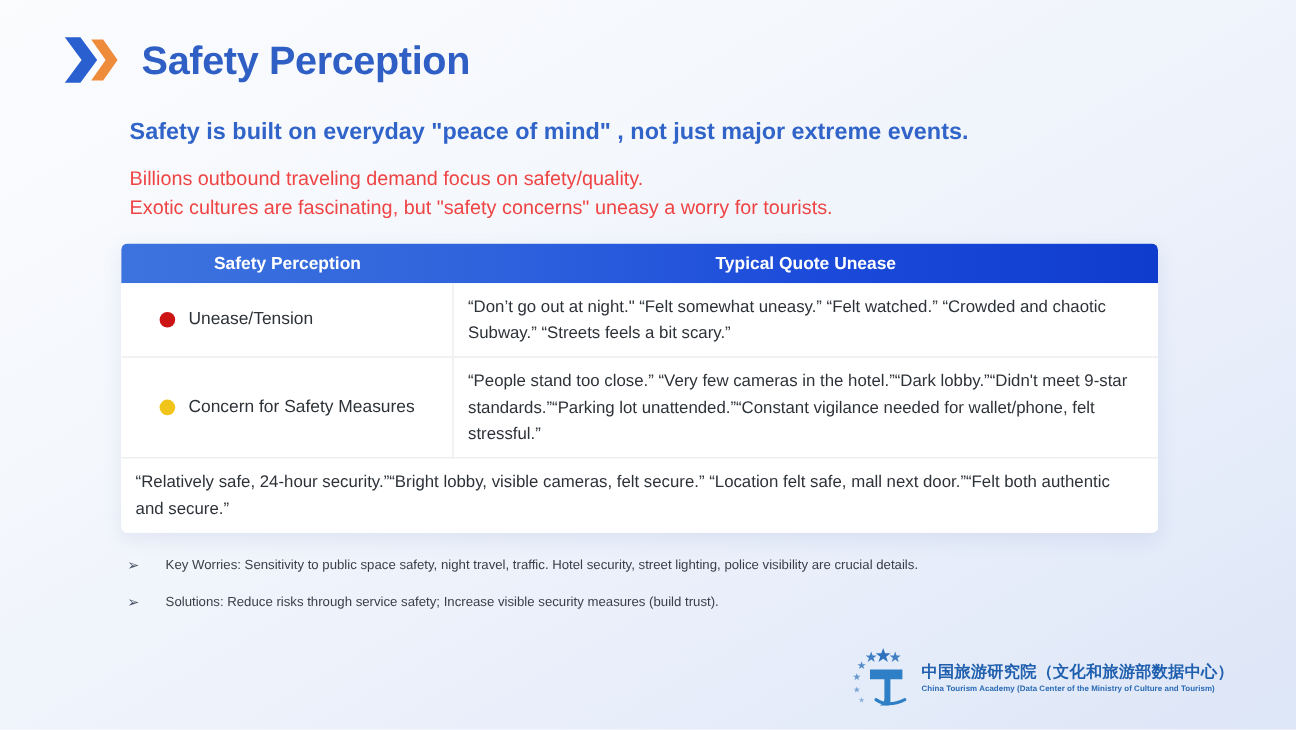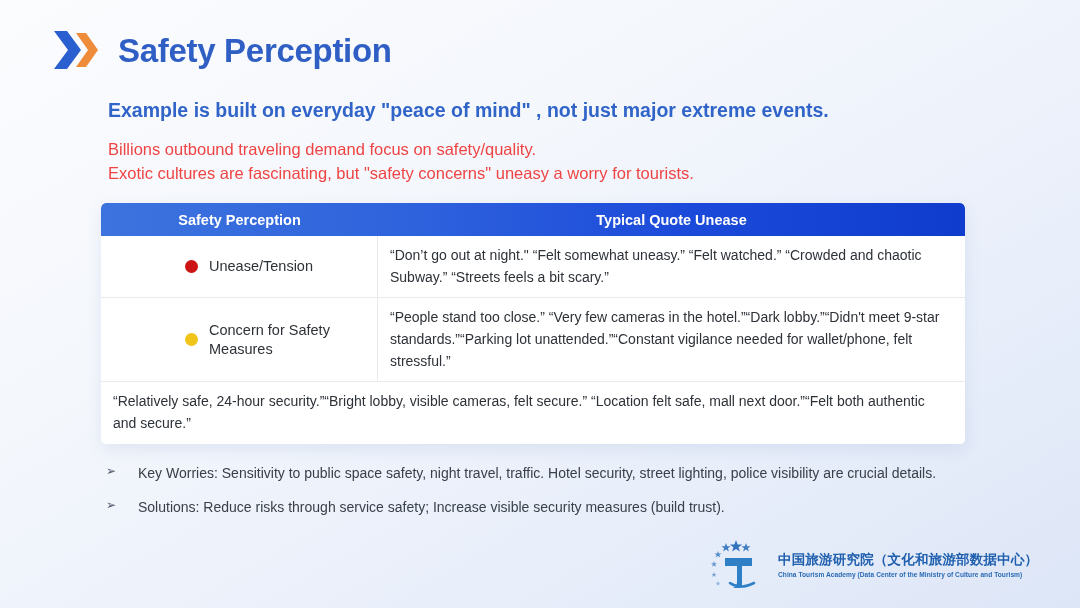--- a/index.html
+++ b/index.html
@@ -92,21 +92,21 @@
     display: flex;
     border-bottom: 1px solid #e9eaec;
     min-height: 48px;
   }
   .t-row:last-child { border-bottom: none; }
 
   .cell-cat {
     width: 277px;
     display: flex;
     align-items: center;
-    padding: 9px 10px 9px 84px;
+    padding: 9px 10px 9px 32px;
     box-sizing: border-box;
     border-right: 1px solid #e9eaec;
   }
   .dot {
     width: 13px;
     height: 13px;
     border-radius: 50%;
     flex: 0 0 auto;
     margin-right: 11px;
   }
@@ -139,33 +139,33 @@
     margin-bottom: 15px;
   }
   .note-arrow {
     color: #4a5568;
     font-size: 12px;
     line-height: 1.3;
     width: 32px;
     flex: 0 0 auto;
   }
   .note-text {
-    font-size: 14px;
+    font-size: 11px;
     color: #3a4049;
     line-height: 1.35;
   }
 
   
   .footer-logo {
     position: absolute;
     left: 706px;
     top: 536px;
     display: flex;
     align-items: center;
-    gap: 12px;
+    gap: 2px;
   }
   .logo-mark { width: 60px; height: 56px; flex: 0 0 auto; }
   .logo-text-cn {
     font-size: 13.5px;
     font-weight: bold;
     color: #1f5fae;
     letter-spacing: 0.2px;
     white-space: nowrap;
   }
   .logo-text-en {
@@ -183,21 +183,21 @@
 <div class="title-row">
   <span class="chevron-logo">
     <svg viewBox="0 0 56 48" width="56" height="48" aria-hidden="true">
       <path d="M28 7 L40 24 L28 41 L38 41 L50 24 L38 7 Z" fill="#ef8c3c"></path>
       <path d="M6 5 L20 24 L6 43 L19 43 L33 24 L19 5 Z" fill="#2a5fd0"></path>
     </svg>
   </span>
   <span class="page-title">Safety Perception</span>
 </div>
 
-<div class="subtitle">Example is built on everyday "peace of mind" , not just major extreme events.</div>
+<div class="subtitle">Safety is built on everyday "peace of mind" , not just major extreme events.</div>
 
 <div class="lead">
   <div>Billions outbound traveling demand focus on safety/quality.</div>
   <div>Exotic cultures are fascinating, but "safety concerns" uneasy a worry for tourists.</div>
 </div>
 
 <div class="table-card">
 
   <div class="t-head">
     <div class="th th-left">Safety Perception</div>

